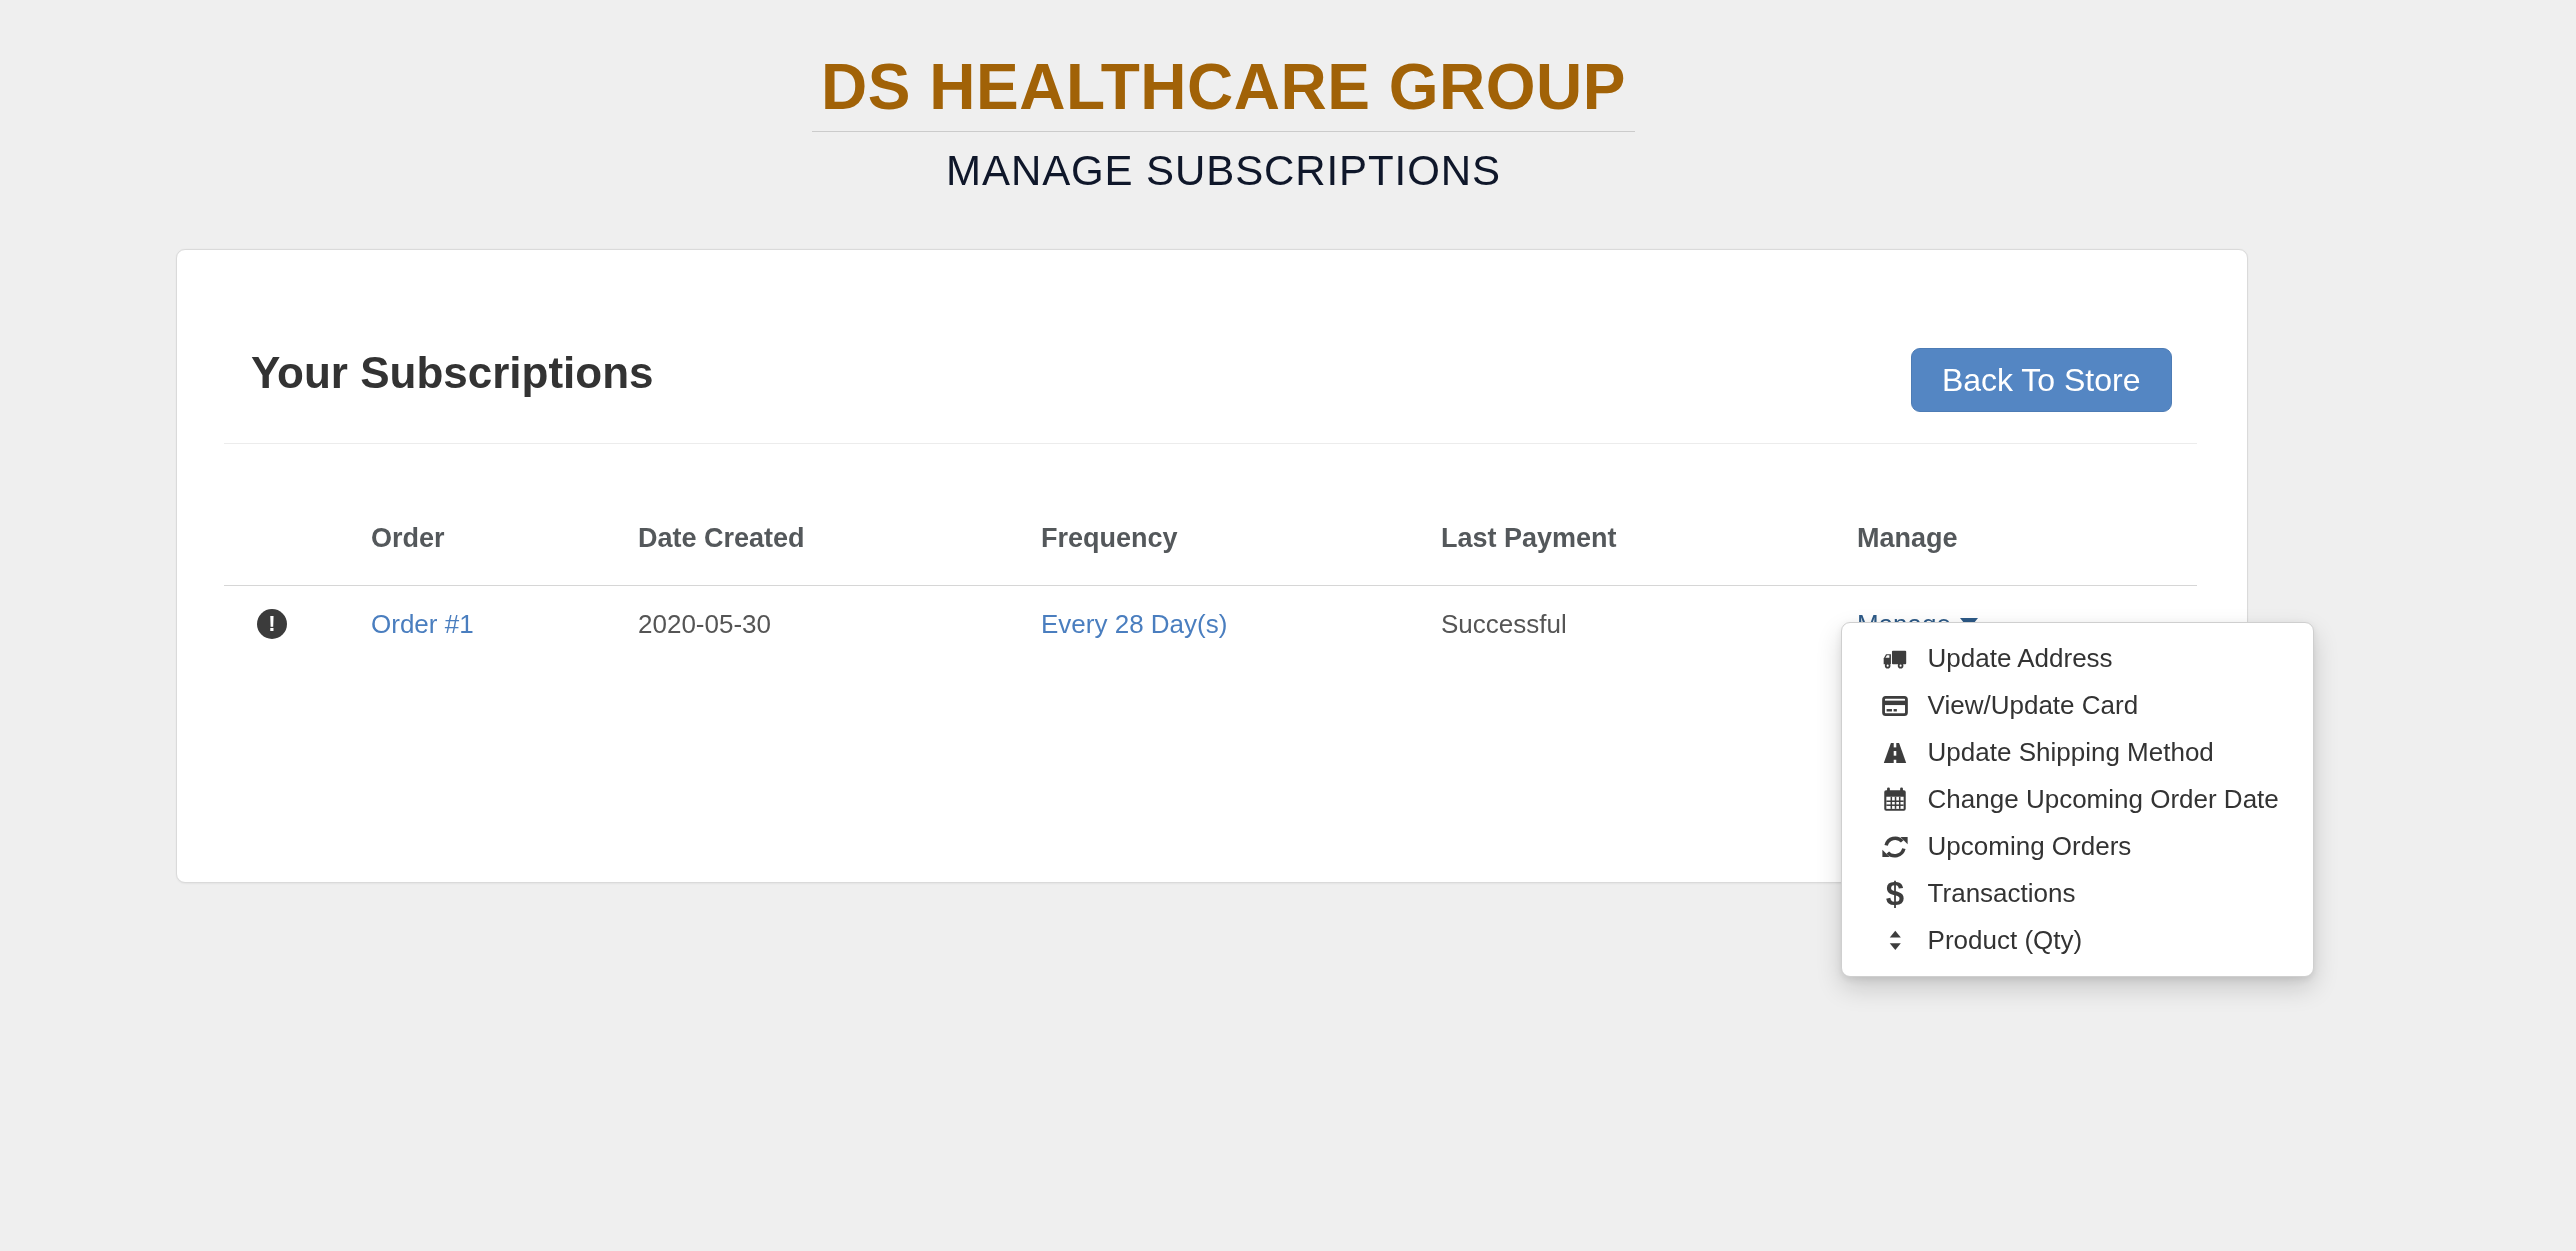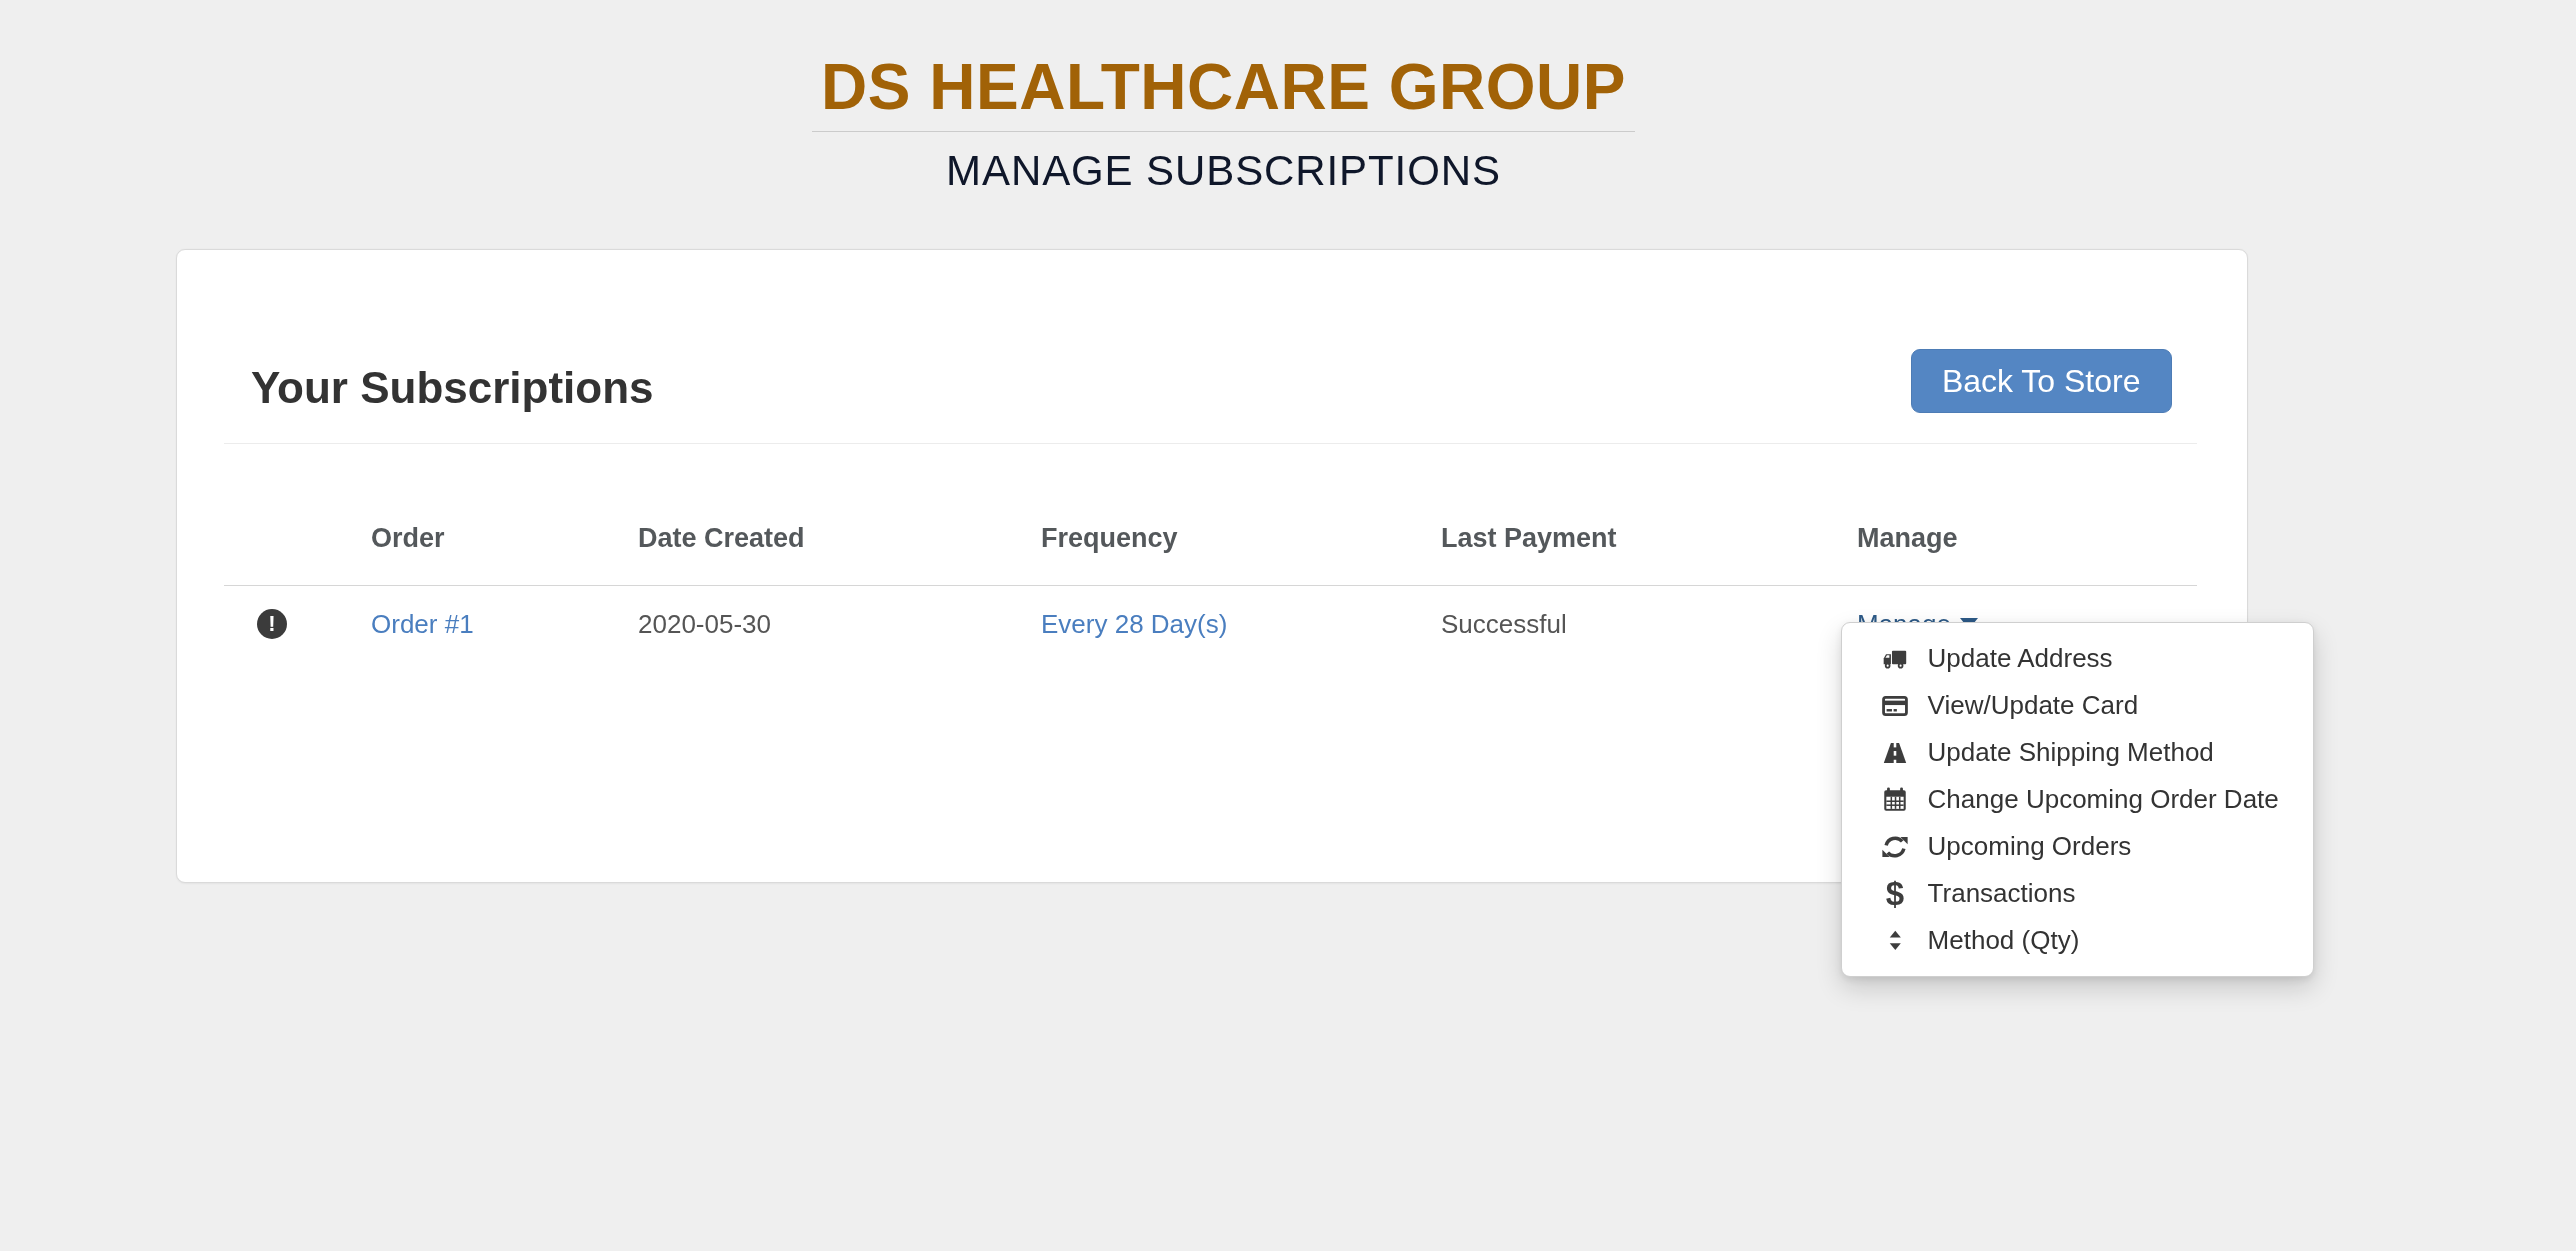--- a/index.html
+++ b/index.html
@@ -39,21 +39,21 @@
   .card {
     position: absolute; left: 176px; top: 249px;
     width: 2072px; height: 634px;
     background: #ffffff;
     border: 0.9px solid #dadada;
     border-radius: 9px;
     box-shadow: 0 0.9px 1.8px rgba(0,0,0,0.05);
   }
   .card-head {
     position: absolute; left: 47px; right: 50px; top: 98px; height: 65px;
-    display: flex; align-items: flex-end; justify-content: space-between;
+    display: flex; align-items: flex-start; justify-content: space-between;
   }
   .card-title {
     margin: 0 0 0 27px;
     font-size: 44px; font-weight: 700; color: #333333;
   }
   .btn-back {
     margin-right: 25.5px;
     height: 64px;
     padding: 0 30px;
     font-family: "Liberation Sans", sans-serif;
@@ -281,17 +281,17 @@
     <span>Transactions</span>
   </div>
 
   <div class="dd-item">
     <span class="dd-icon">
       <svg width="24.6" height="24.6" viewBox="0 0 24 24" fill="currentColor">
         <path d="M12 2.6l5.4 6.6H6.6z"></path>
         <path d="M12 21.4l-5.4-6.6h10.8z"></path>
       </svg>
     </span>
-    <span>Method (Qty)</span>
+    <span>Product (Qty)</span>
   </div>
 
 </div>
 
 
 </body></html>

